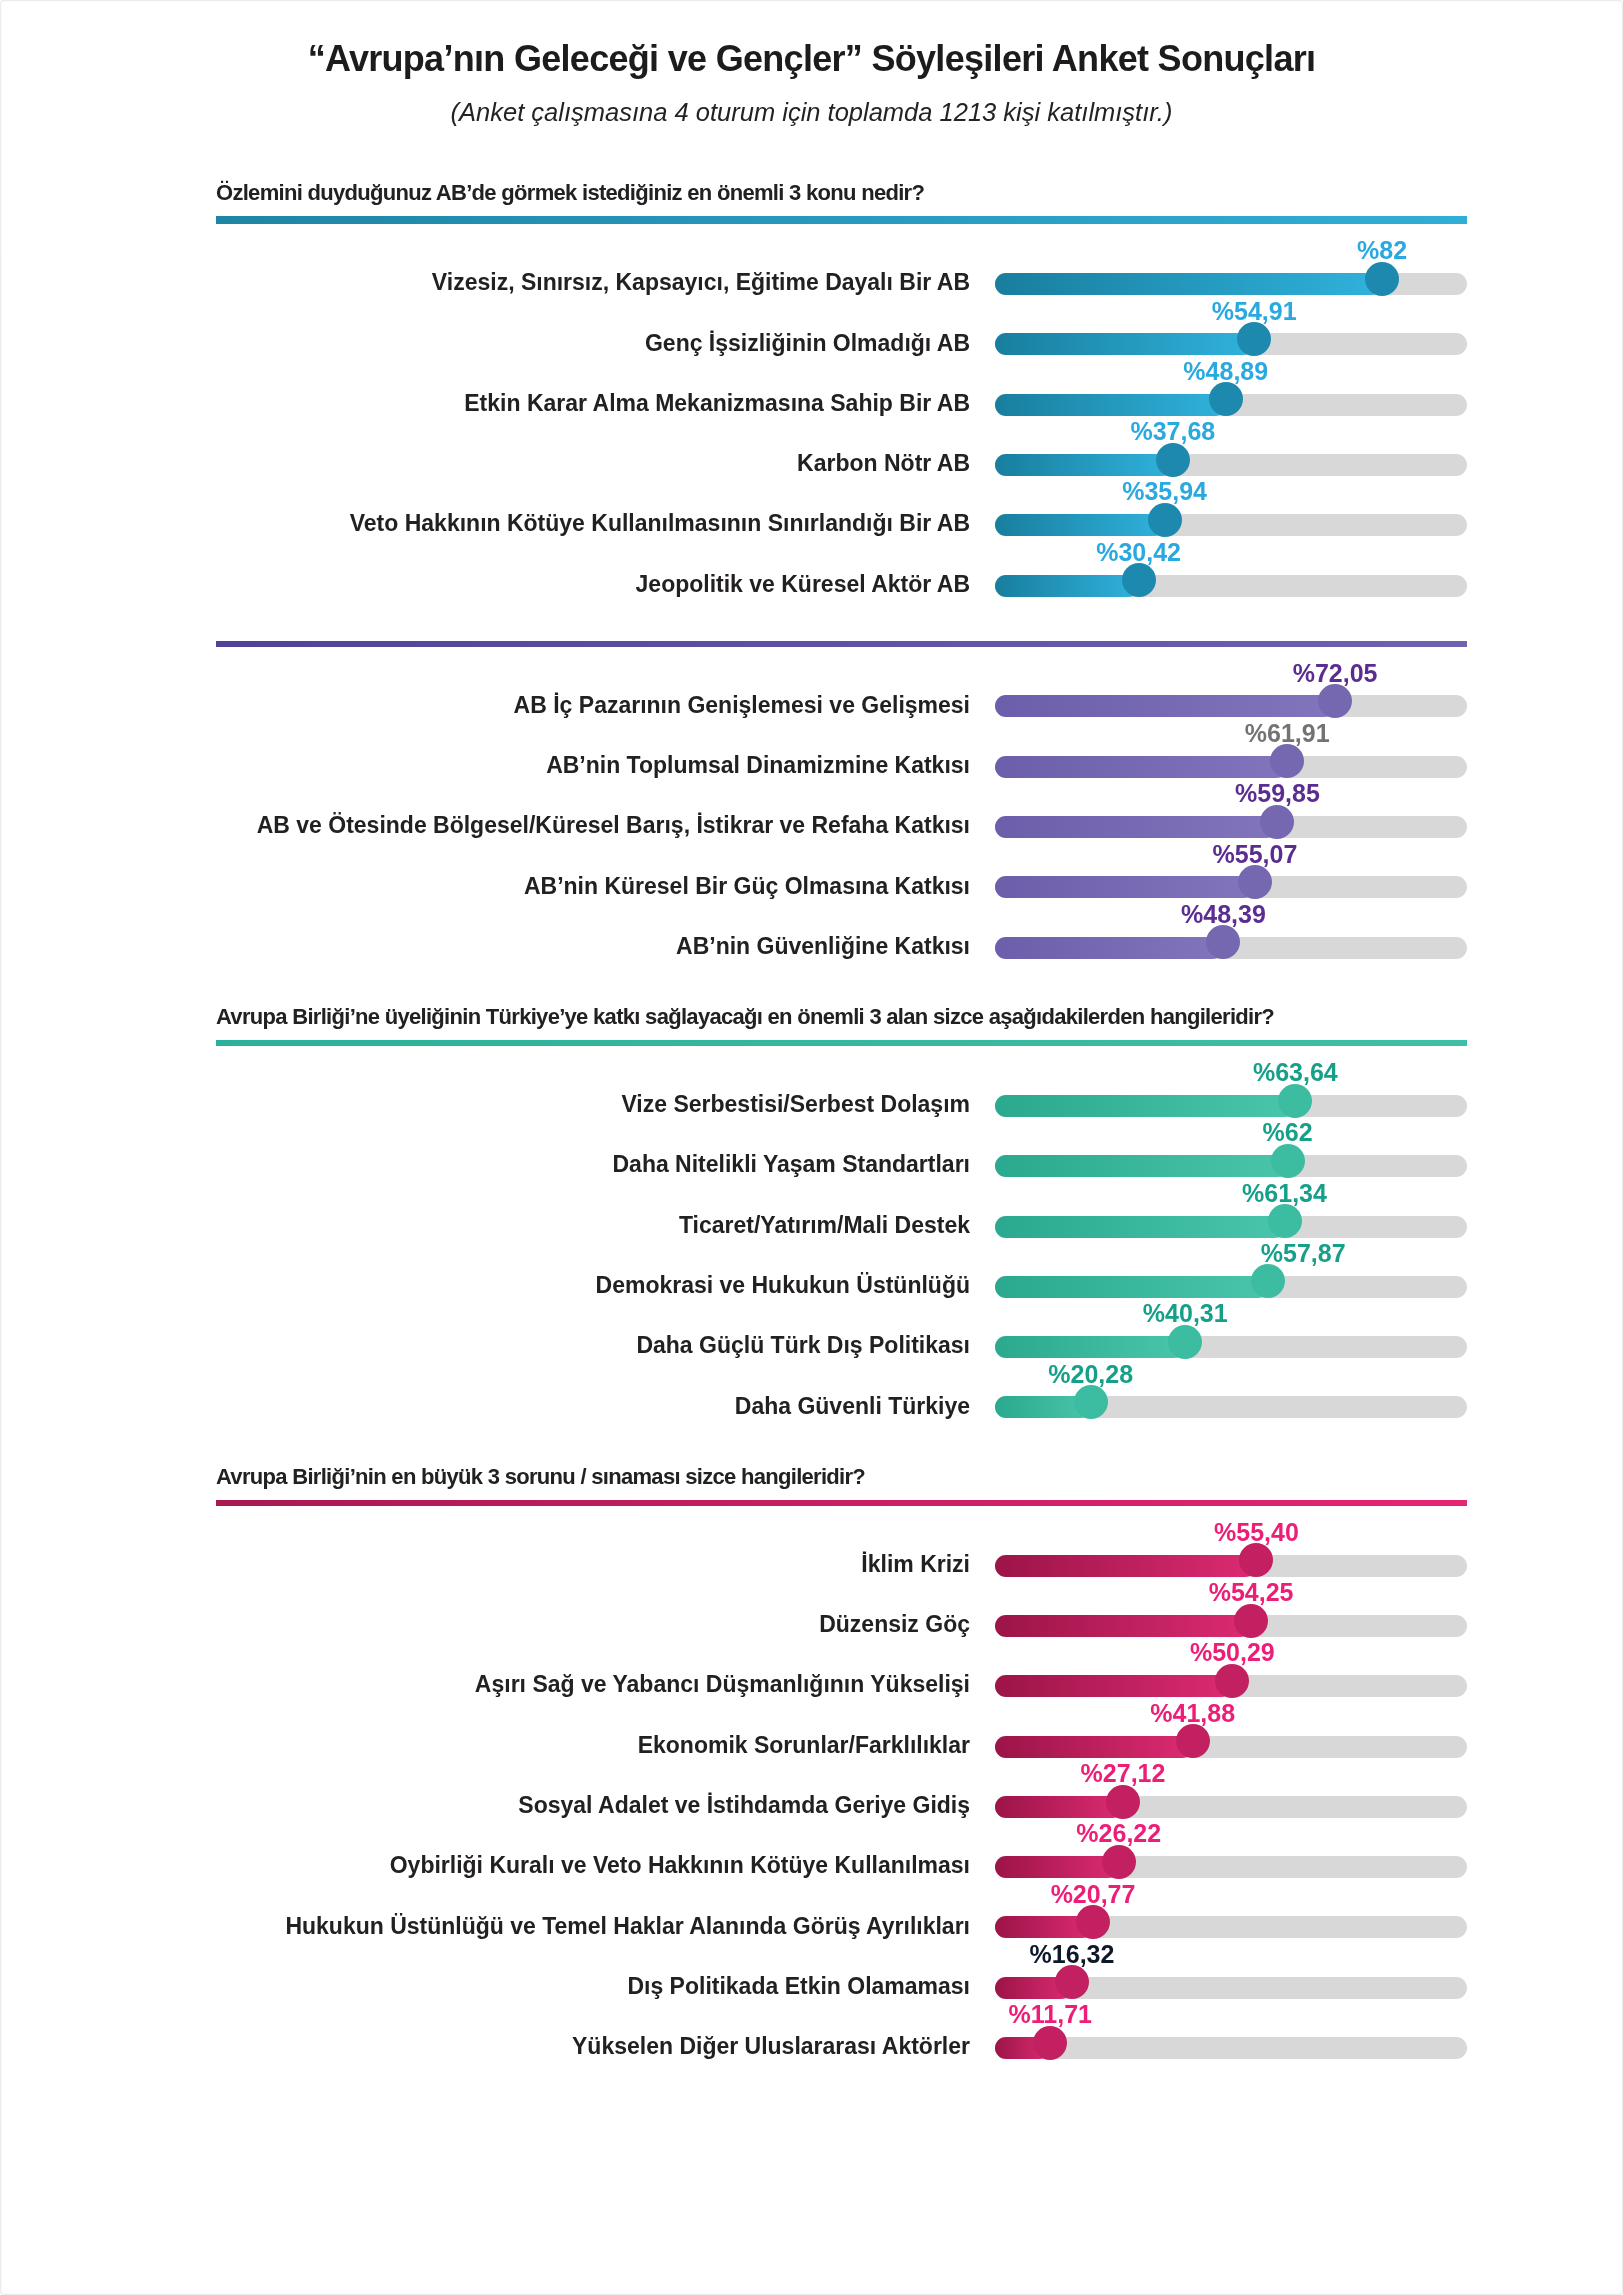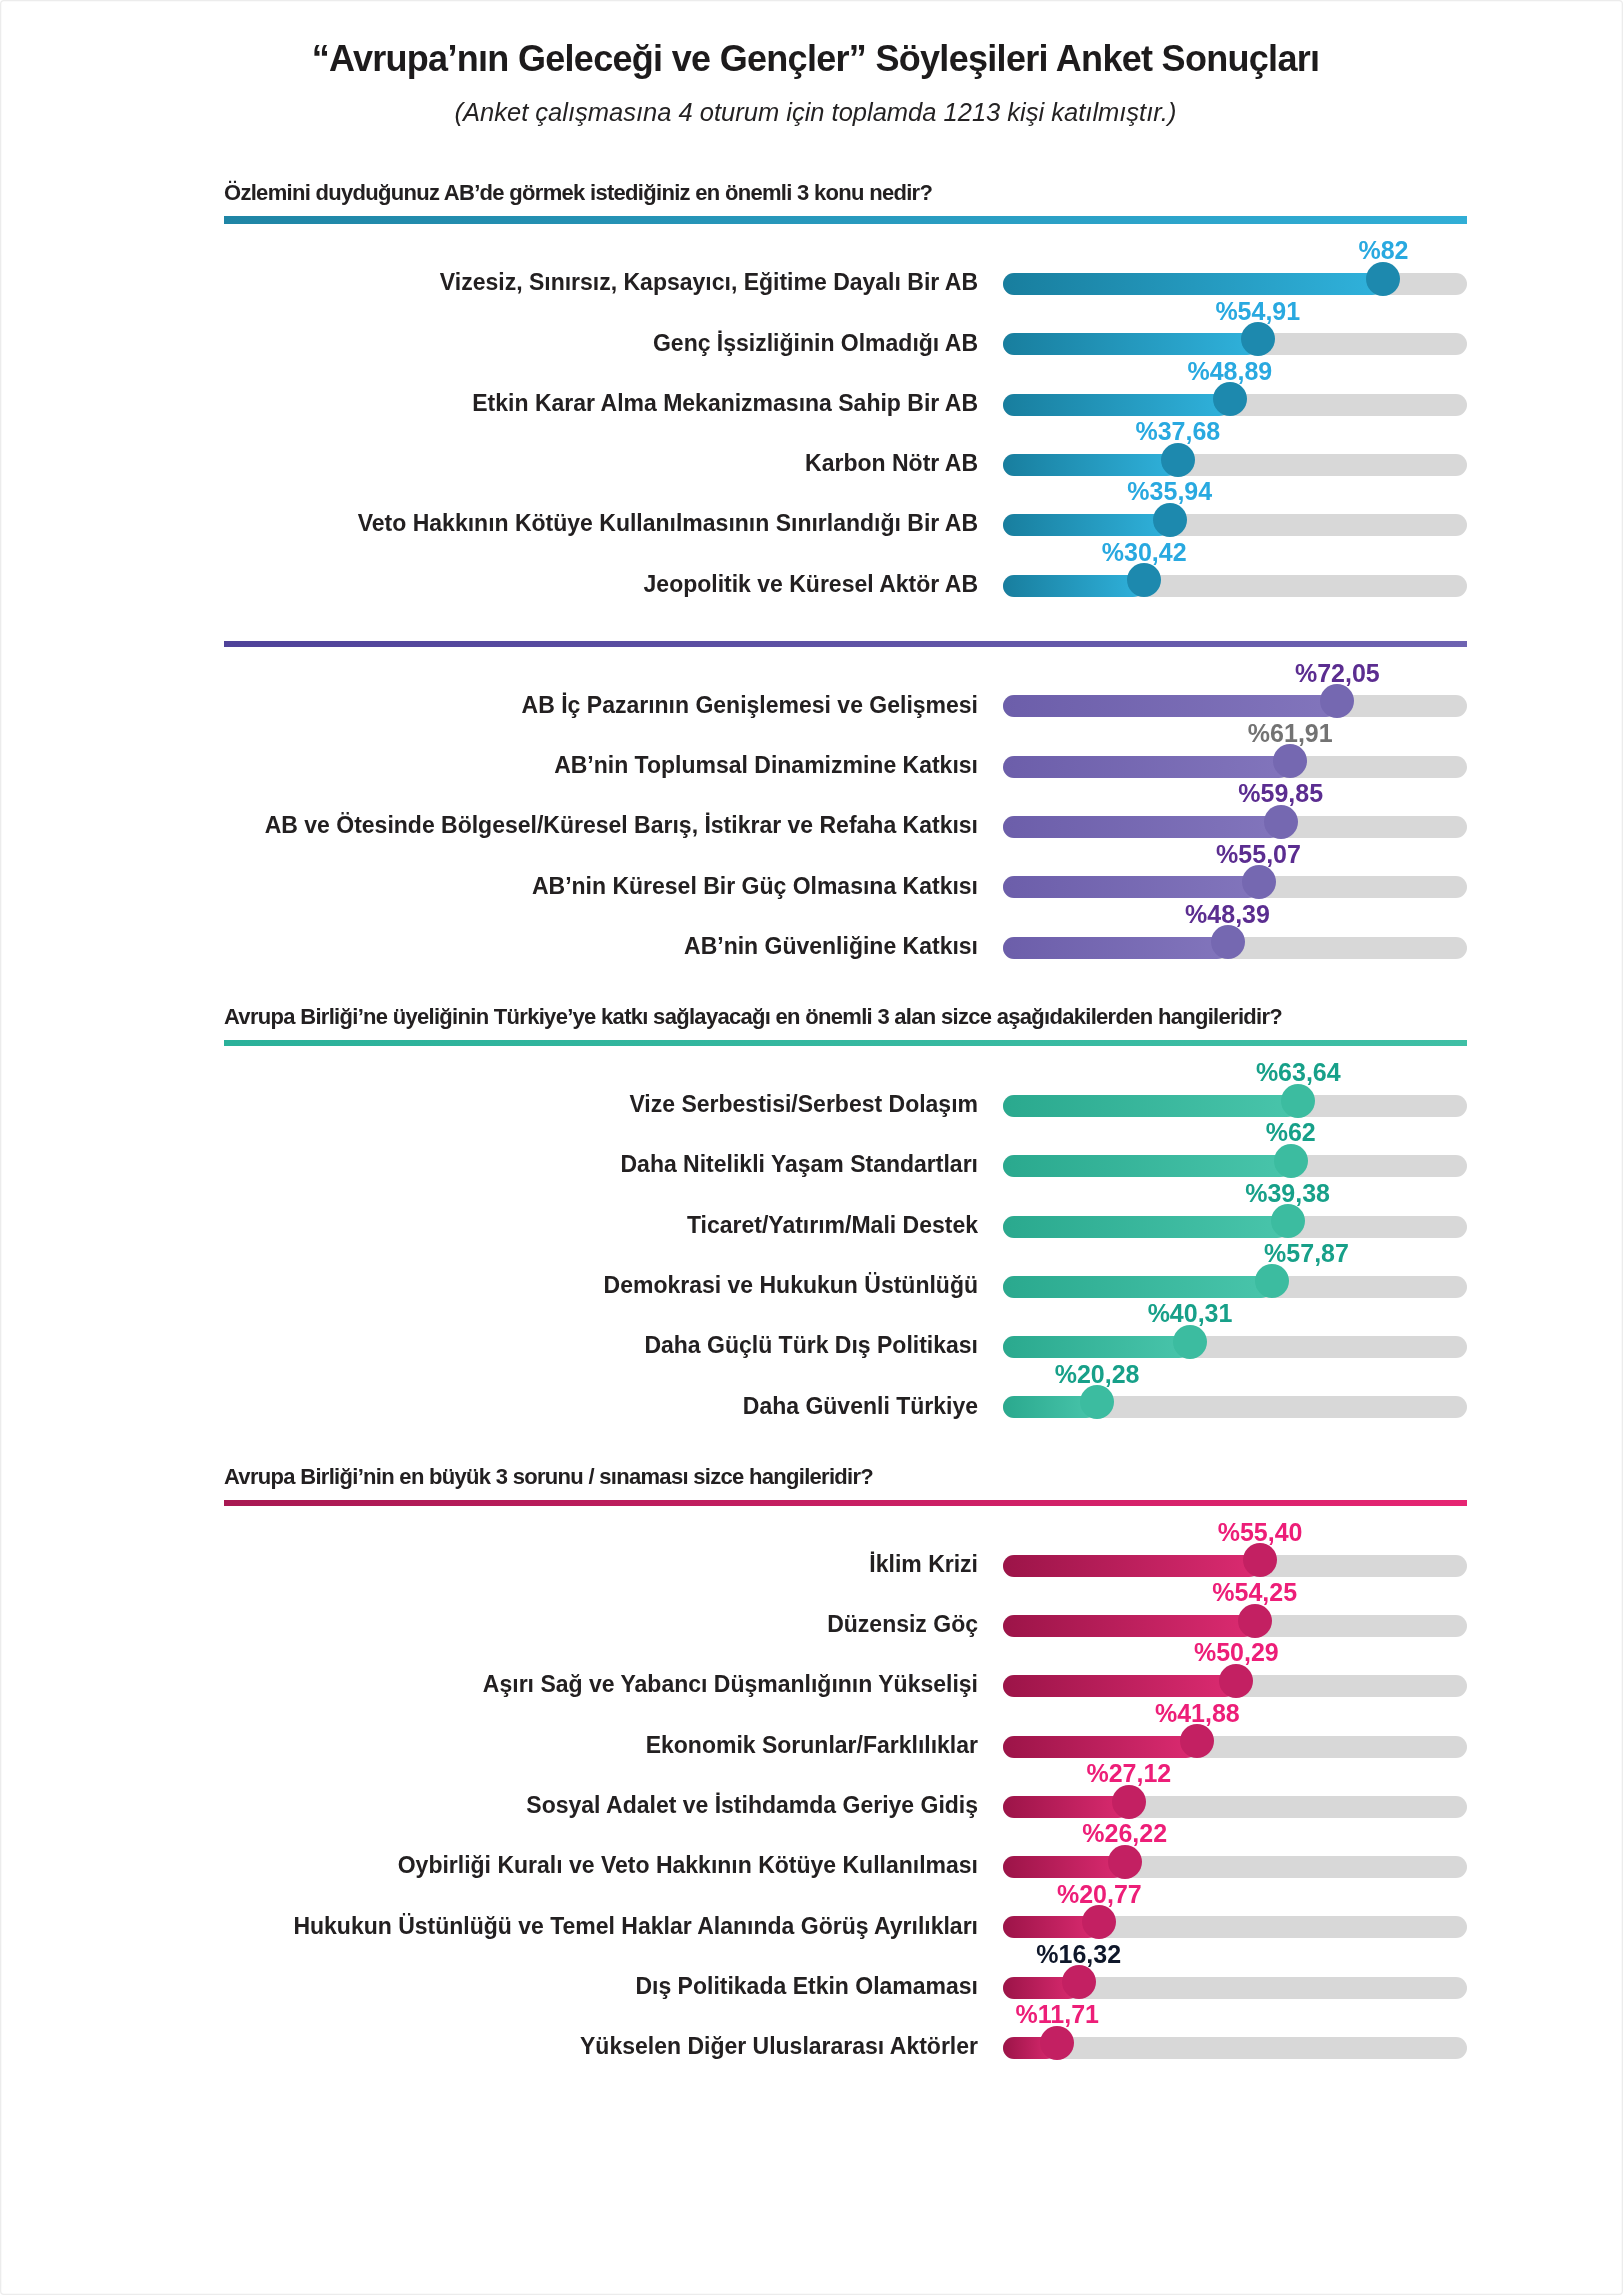--- a/index.html
+++ b/index.html
@@ -9,21 +9,20 @@
     background:#ffffff;
     font-family:"Liberation Sans", sans-serif;
     color:#232021;
     overflow:hidden;
   }
   .page {
     width:1623px; height:2295px;
     padding-top:37px;
     box-shadow: inset 0 0 0 1.3px #ececec;
     border-radius:3.9px;
-    padding-left:8px;
   }
   header { text-align:center; padding:0 79px; }
   h1 {
     font-size:36px; font-weight:bold; letter-spacing:-0.7px;
     color:#1d1b1c; margin:0 0 17px 0; line-height:1.2;
   }
   .subtitle {
     font-size:25.5px; font-style:italic; color:#242223;
     margin:0 0 50px 0; line-height:1.25;
   }
@@ -224,21 +223,21 @@
       <div class="bar-track" style="background: rgb(216, 216, 216);">
         <div class="bar-fill" style="width: 62%; background: linear-gradient(90deg, rgb(42, 169, 142), rgb(73, 197, 171));"></div>
         <div class="bar-knob" style="left: 62%; background: rgb(60, 188, 160);"></div>
       </div>
     </div>
   </div>
 
   <div class="row">
     <div class="row-label">Ticaret/Yatırım/Mali Destek</div>
     <div class="bar-area">
-      <div class="value-label" style="color: rgb(23, 160, 137); left: 61.34%;">%39,38</div>
+      <div class="value-label" style="color: rgb(23, 160, 137); left: 61.34%;">%61,34</div>
       <div class="bar-track" style="background: rgb(216, 216, 216);">
         <div class="bar-fill" style="width: 61.34%; background: linear-gradient(90deg, rgb(42, 169, 142), rgb(73, 197, 171));"></div>
         <div class="bar-knob" style="left: 61.34%; background: rgb(60, 188, 160);"></div>
       </div>
     </div>
   </div>
 
   <div class="row">
     <div class="row-label">Demokrasi ve Hukukun Üstünlüğü</div>
     <div class="bar-area">

